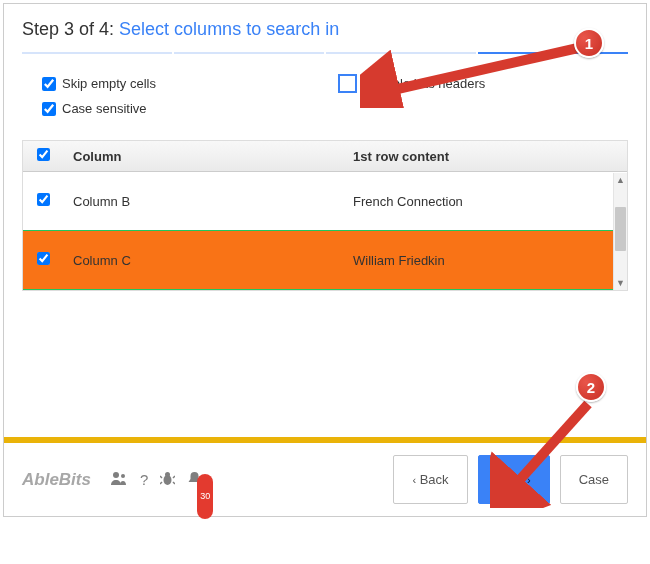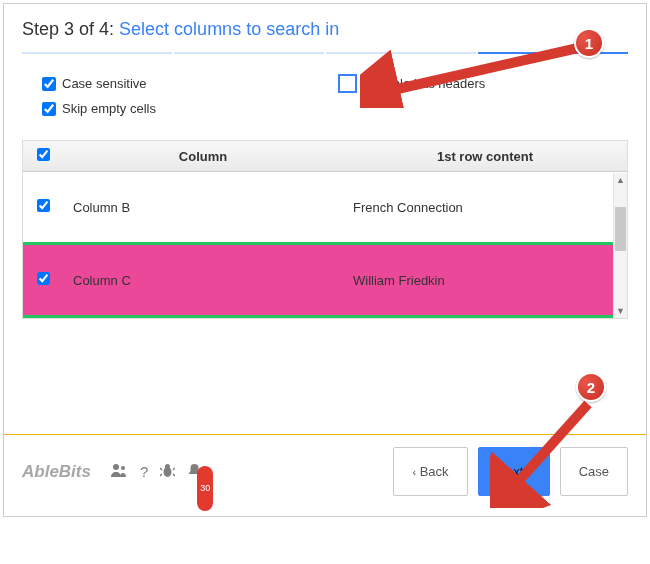--- a/index.html
+++ b/index.html
@@ -72,36 +72,36 @@
     position: relative;
   }
   table {
     width: 100%;
     border-collapse: collapse;
     font-size: 13px;
   }
   thead th {
     background: linear-gradient(#f8f8f8, #eaeaea);
     border-bottom: 1px solid #ccc;
-    text-align: center;
+    text-align: left;
     padding: 7px 10px;
     font-weight: bold;
     font-size:13px;
   }
   thead th:first-child, tbody td:first-child {
     width: 40px;
     text-align: center;
   }
   thead th:nth-child(2), tbody td:nth-child(2) { width: 280px; }
   tbody td {
-    padding: 27px 10px;
-    border-bottom: 3px solid #22c55e;
+    padding: 21px 10px;
+    border-bottom: 1px solid #22c55e;
   }
   tbody tr.selected td {
-    background: #ec4899;
+    background: #f97316;
   }
   .scrollbar {
     position: absolute;
     right: 0;
     top: 32px;
     bottom: 0;
     width: 14px;
     background: #f3f3f3;
     border-left: 1px solid #e4e4e4;
   }
@@ -123,22 +123,22 @@
     align-items: center;
     justify-content: center;
     color: #777;
     font-size: 9px;
   }
   .scrollbar .arr.up { top: 0; }
   .scrollbar .arr.down { bottom: 0; }
 
   .footer {
     position: absolute;
-    left: 0; right: 0; bottom: 8px;
-    border-top: 1px solid #eab308;
+    left: 0; right: 0; bottom: 0;
+    border-top: 6px solid #eab308;
     padding: 12px 18px;
     display: flex;
     align-items: center;
     background:#fff;
   }
   .brand {
     font-family: "Arial Black", Arial, sans-serif;
     font-weight: 900;
     font-style: italic;
     color: #a7a7a7;
@@ -216,25 +216,25 @@
     <div class="seg"></div>
     <div class="seg"></div>
     <div class="seg"></div>
     <div class="seg active"></div>
   </div>
 
   <div class="options">
     <div class="col">
       <label class="chk">
         <input type="checkbox" checked="" style="">
-        <span>Case sensitive</span>
+        <span>Skip empty cells</span>
       </label>
       <label class="chk">
         <input type="checkbox" checked="" style="">
-        <span>Skip empty cells</span>
+        <span>Case sensitive</span>
       </label>
     </div>
     <div class="col">
       <label class="chk highlight">
         <input type="checkbox" style="">
         <span>My table has headers</span>
       </label>
     </div>
   </div>
 

